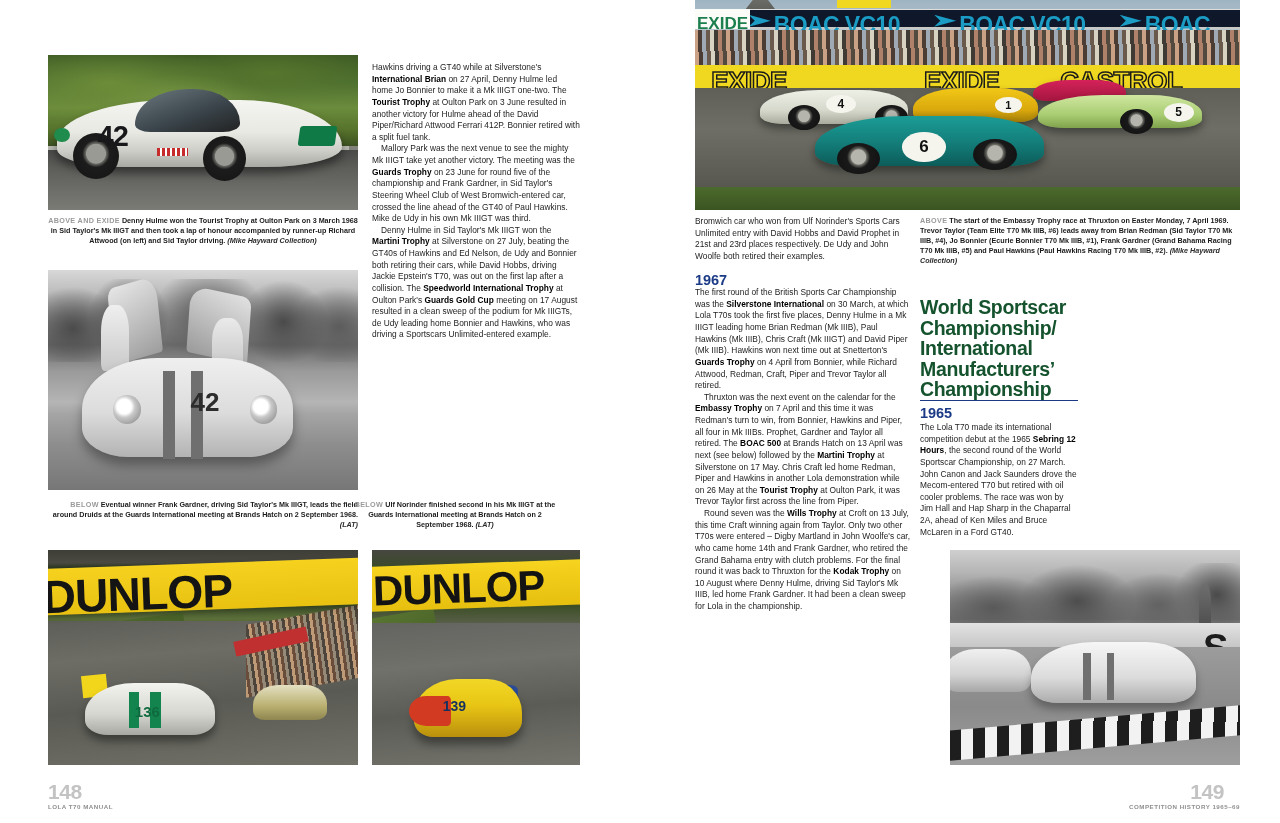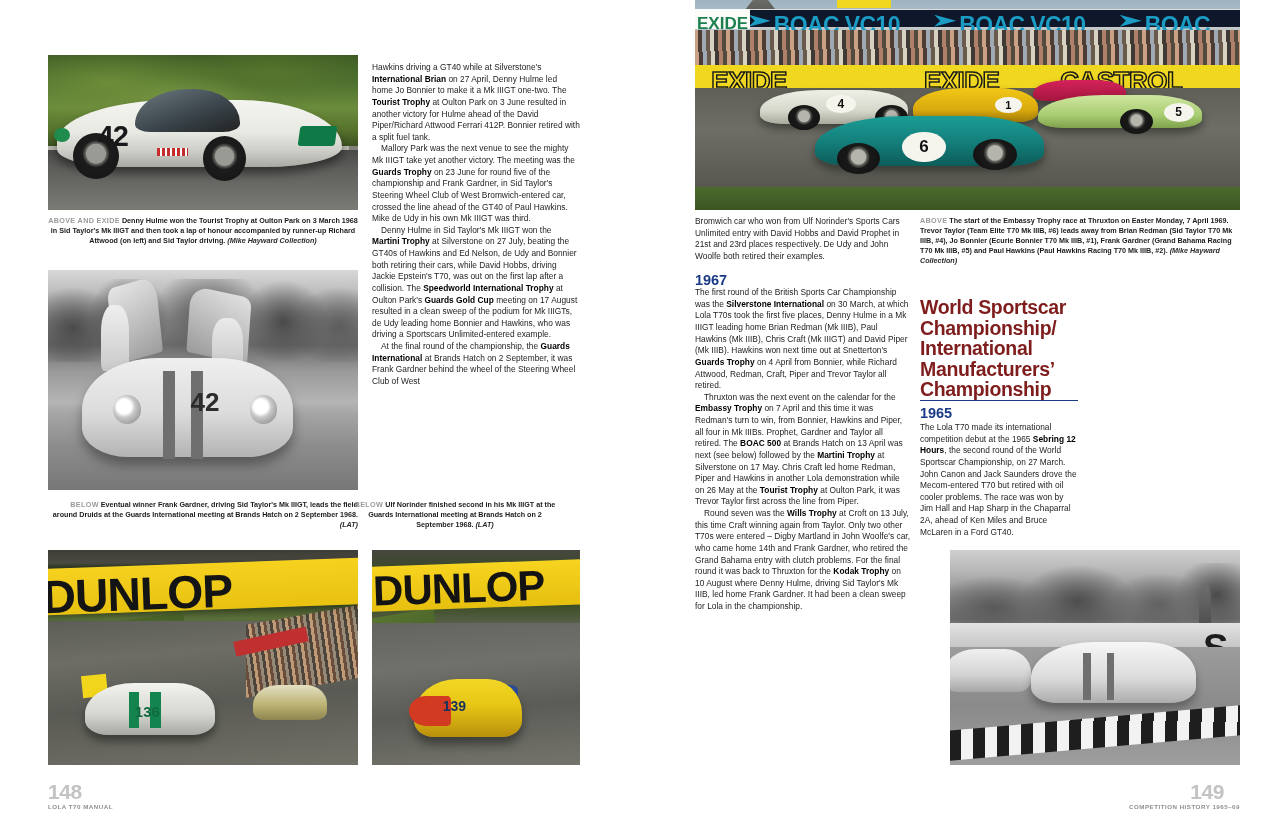--- a/index.html
+++ b/index.html
@@ -49,21 +49,21 @@
     margin-bottom: 1px;
   }
   .rule-top {
     border-top: 1.2px solid #1b3a86;
     padding-top: 4px;
   }
   .section-head {
     font-size: 19.5px;
     line-height: 20.5px;
     font-weight: bold;
-    color: #7f1d1d;
+    color: #14532d;
     letter-spacing: -0.35px;
   }
 
   
   .photo { position: absolute; overflow: hidden; background: #888; }
   .photo .layer { position: absolute; inset: 0; }
 
   
   .p1-bg {
     background:
@@ -304,21 +304,20 @@
       <div class="p2-stripeB"></div>
       <div class="p2-lamp" style="left:21%;top:57%;width:9%;height:13%;"></div>
       <div class="p2-lamp" style="left:65%;top:57%;width:9%;height:13%;"></div>
       <div class="p2-num2">42</div>
     </div>
 
     <div class="body-text" style="position:absolute;left:372px;top:62px;width:208px;">
       <p>Hawkins driving a GT40 while at Silverstone's <b>International Brian</b> on 27 April, Denny Hulme led home Jo Bonnier to make it a Mk IIIGT one-two. The <b>Tourist Trophy</b> at Oulton Park on 3 June resulted in another victory for Hulme ahead of the David Piper/Richard Attwood Ferrari 412P. Bonnier retired with a split fuel tank.</p>
       <p>Mallory Park was the next venue to see the mighty Mk IIIGT take yet another victory. The meeting was the <b>Guards Trophy</b> on 23 June for round five of the championship and Frank Gardner, in Sid Taylor's Steering Wheel Club of West Bromwich-entered car, crossed the line ahead of the GT40 of Paul Hawkins. Mike de Udy in his own Mk IIIGT was third.</p>
       <p>Denny Hulme in Sid Taylor's Mk IIIGT won the <b>Martini Trophy</b> at Silverstone on 27 July, beating the GT40s of Hawkins and Ed Nelson, de Udy and Bonnier both retiring their cars, while David Hobbs, driving Jackie Epstein's T70, was out on the first lap after a collision. The <b>Speedworld International Trophy</b> at Oulton Park's <b>Guards Gold Cup</b> meeting on 17 August resulted in a clean sweep of the podium for Mk IIIGTs, de Udy leading home Bonnier and Hawkins, who was driving a Sportscars Unlimited-entered example.</p>
-      <p>At the final round of the championship, the <b>Guards International</b> at Brands Hatch on 2 September, it was Frank Gardner behind the wheel of the Steering Wheel Club of West</p>
     </div>
 
     <div class="caption ta-right" style="position:absolute;left:48px;top:500px;width:310px;">
       <span class="lead">BELOW</span>
       <span>Eventual winner Frank Gardner, driving Sid Taylor's Mk IIIGT, leads the field around Druids at the Guards International meeting at Brands Hatch on 2 September 1968.</span>
       <span class="credit">(LAT)</span>
     </div>
 
     <div class="caption" style="position:absolute;left:351px;top:500px;width:208px;text-align:center;">
       <span class="lead">BELOW</span>

